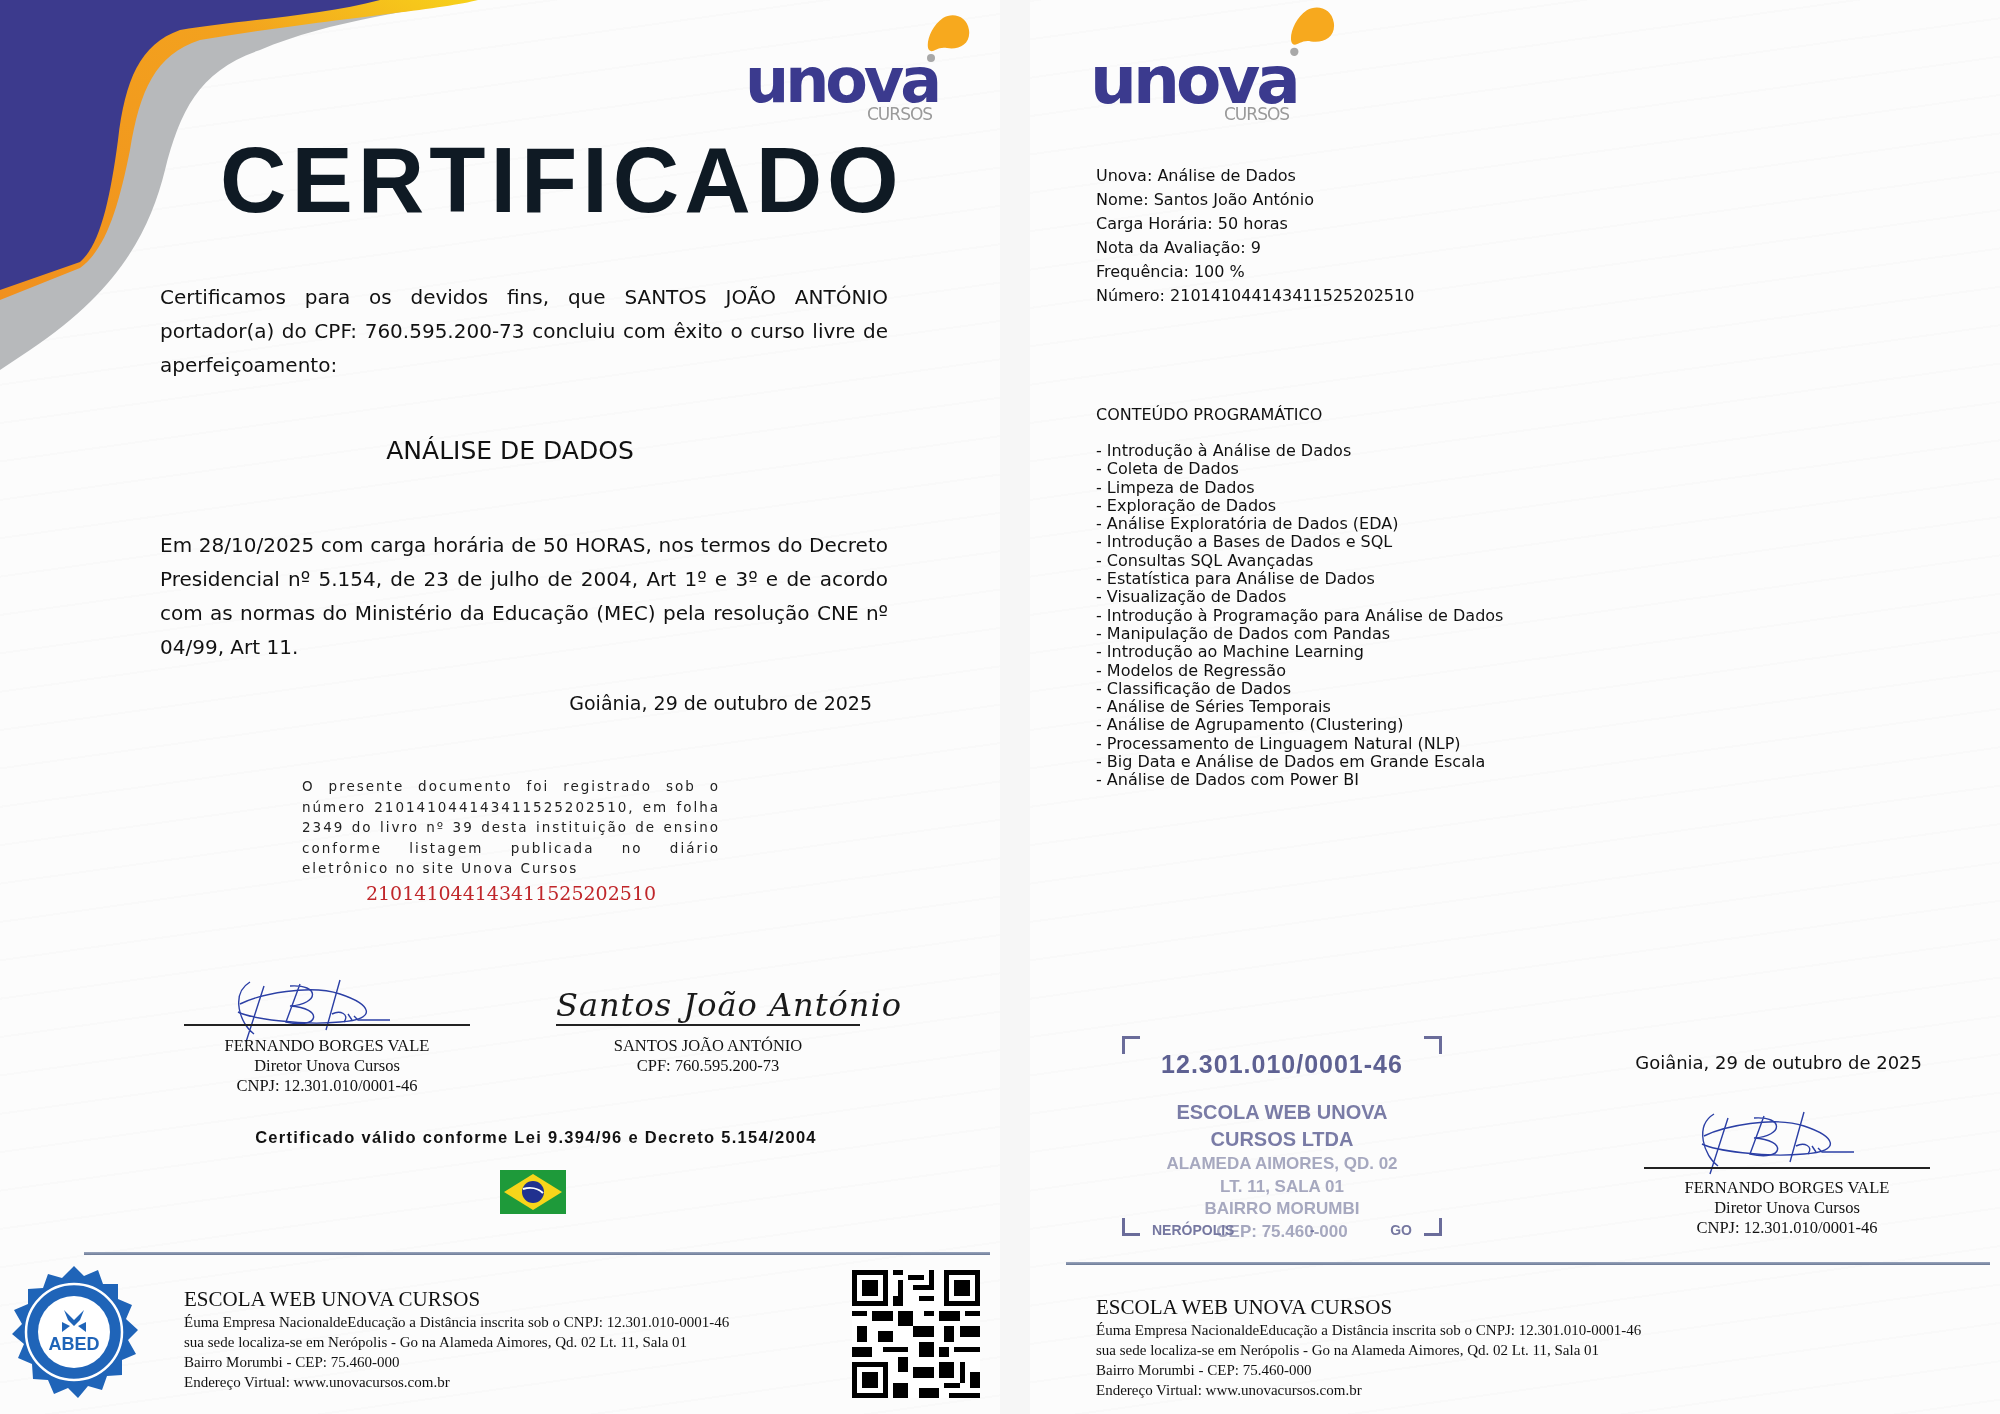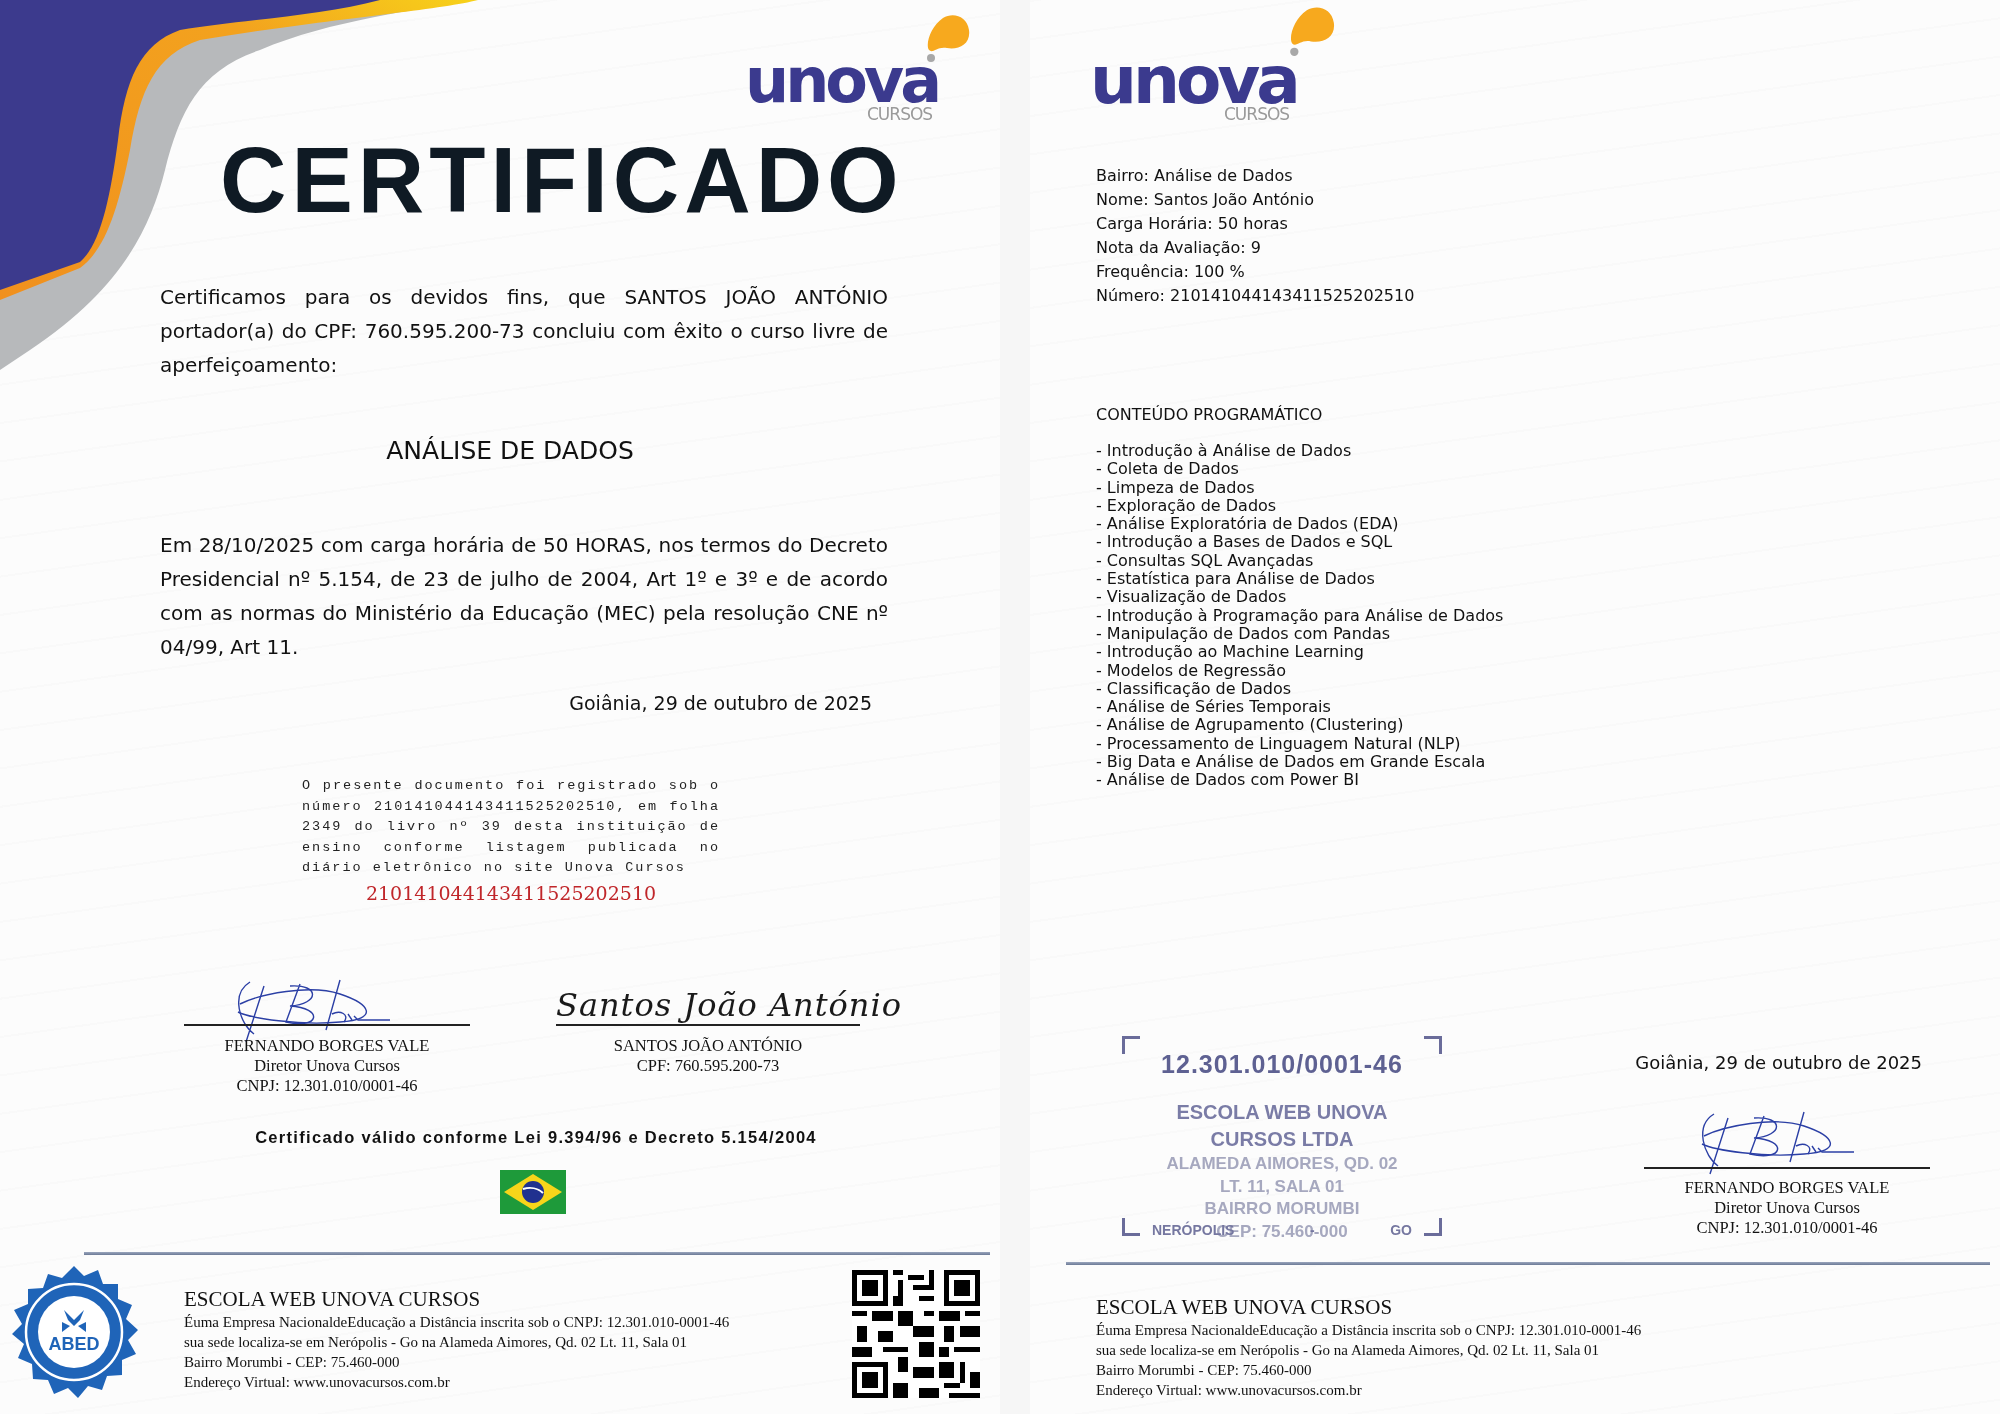--- a/index.html
+++ b/index.html
@@ -25,21 +25,21 @@
     .title { position: absolute; left: 220px; top: 128px; font-family: "Liberation Sans", sans-serif;
       font-weight: bold; font-size: 92px; letter-spacing: 5px; color: #0f1a24; }
 
     .para { position: absolute; left: 160px; width: 728px; font-size: 20px; line-height: 34px;
       text-align: justify; text-align-last: left; color: #111; }
     .course-title { position: absolute; left: 160px; width: 700px; top: 436px; text-align: center;
       font-size: 25px; color: #111; }
     .city-date { position: absolute; right: 128px; top: 692px; font-size: 19px; }
 
     .reg-note { position: absolute; left: 302px; top: 776px; width: 418px; font-size: 13.5px;
-      line-height: 20.5px; letter-spacing: 2px; text-align: justify; text-align-last: left; color: #222; font-family: Liberation Mono, monospace; }
+      line-height: 20.5px; letter-spacing: 2px; text-align: justify; text-align-last: left; color: #222; }
     .reg-code { position: absolute; left: 302px; width: 418px; top: 882px; text-align: center;
       font-family: "DejaVu Serif", serif; font-size: 19px; color: #c0262a; }
 
     .sig-block { position: absolute; text-align: center; font-family: "Liberation Serif", serif;
       font-size: 16.5px; line-height: 20px; color: #111; }
     .sig-line { position: absolute; height: 2px; background: #222; }
     .sig-svg { position: absolute; }
     .cursive { position: absolute; font-family: "DejaVu Serif", serif; font-style: italic;
       font-size: 32px; color: #1a1a1a; letter-spacing: 1px; }
 
@@ -215,21 +215,21 @@
   <div class="logo" style="left:60px; top:6px; width:250px; height:120px;">
     <svg class="blob" style="left:196px; top:0;" width="52" height="50" viewBox="0 0 50 48">
       <path d="M20,4 C30,-2 44,2 46,16 C48,30 36,36 24,34 C14,32 10,40 6,36 C2,30 8,12 20,4 Z" fill="#f7a91e"></path>
       <circle cx="8" cy="44" r="4" fill="#a8a8a8"></circle>
     </svg>
     <div class="word" style="position:absolute; left:0; top:42px; font-size:66px;">unova</div>
     <div class="sub" style="left:134px; top:98px;">CURSOS</div>
   </div>
 
   <div class="info">
-    <div>Bairro: Análise de Dados</div>
+    <div>Unova: Análise de Dados</div>
     <div>Nome: Santos João António</div>
     <div>Carga Horária: 50 horas</div>
     <div>Nota da Avaliação: 9</div>
     <div>Frequência: 100 %</div>
     <div>Número: 210141044143411525202510</div>
   </div>
 
 
   <div class="prog-title">CONTEÚDO PROGRAMÁTICO</div>
   <ul class="prog-list">

